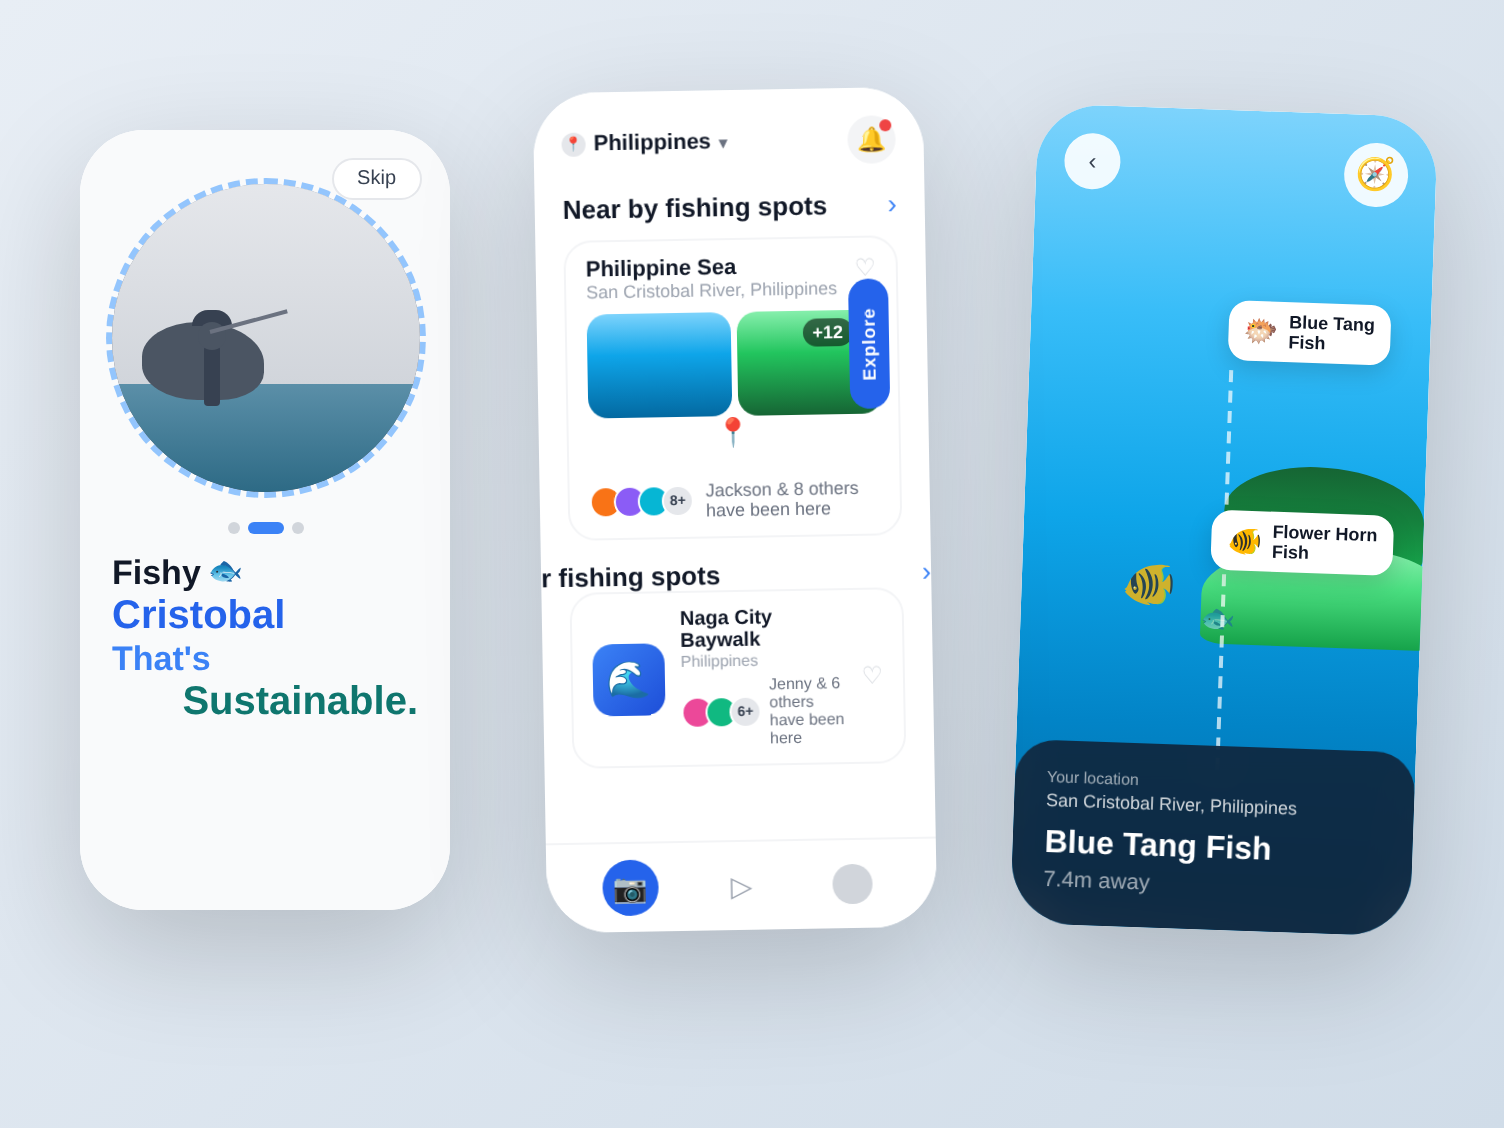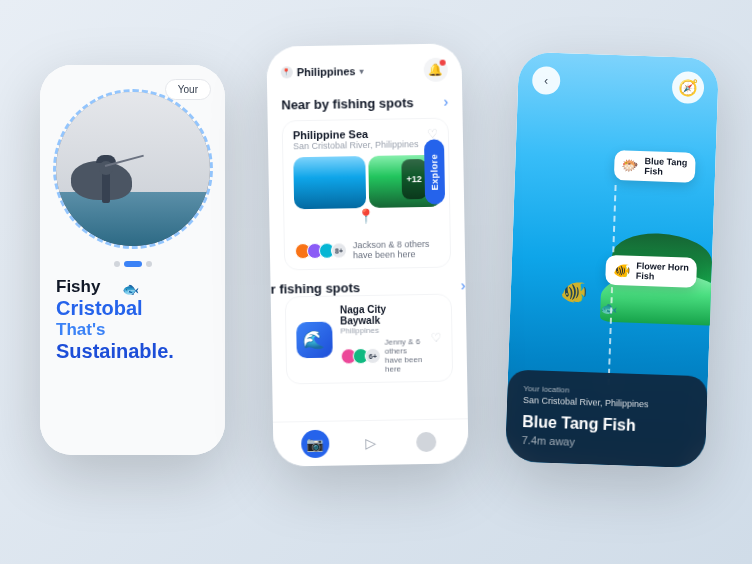--- a/index.html
+++ b/index.html
@@ -141,40 +141,41 @@
 
     .phone-left .tagline {
       padding: 10px 16px 0;
       width: 100%;
     }
     .phone-left .tagline .line1 {
       font-size: 17px;
       font-weight: 700;
       color: #111827;
       display: flex;
-      align-items: flex-end;
-      gap: 22px;
+      align-items: flex-start;
+      gap: 4px;
     }
     .fish-icon {
       font-size: 14px;
     }
     .phone-left .tagline .line2 {
       font-size: 20px;
       font-weight: 800;
       color: #2563eb;
     }
     .phone-left .tagline .line3 {
       font-size: 17px;
       font-weight: 700;
       color: #3b82f6;
     }
     .phone-left .tagline .line4 {
       font-size: 20px;
       font-weight: 800;
-      color: #1d4ed8;
+      color: #0f766e;
+      text-align: right;
     }
 
     
     .phone-middle {
       width: 195px;
       height: 420px;
       left: 270px;
       top: 45px;
       z-index: 3;
       transform: rotate(-1deg);
@@ -280,21 +281,21 @@
     }
 
     .plus-count {
       position: absolute;
       right: 14px;
       top: 4px;
       background: rgba(0,0,0,0.55);
       color: white;
       font-size: 9px;
       font-weight: 700;
-      padding: 15px 5px;
+      padding: 2px 5px;
       border-radius: 8px;
     }
 
     .explore-btn {
       position: absolute;
       right: 4px;
       bottom: 10px;
       background: #2563eb;
       color: white;
       font-size: 9px;
@@ -561,21 +562,21 @@
       font-size: 22px;
     }
   </style>
 </head>
 <body>
 
 <div class="phones-container">
 
   <div class="phone phone-left">
     <div class="phone-inner">
-      <button class="skip-btn">Your</button>
+      <button class="skip-btn">Skip</button>
 
       <div class="circle-image">
         <div class="fisherman-bg">
           <div class="sky"></div>
           <div class="water"></div>
           <div class="rocks"></div>
           <div class="person">
             <div class="person-hat"></div>
             <div class="person-head"></div>
             <div class="person-body">

